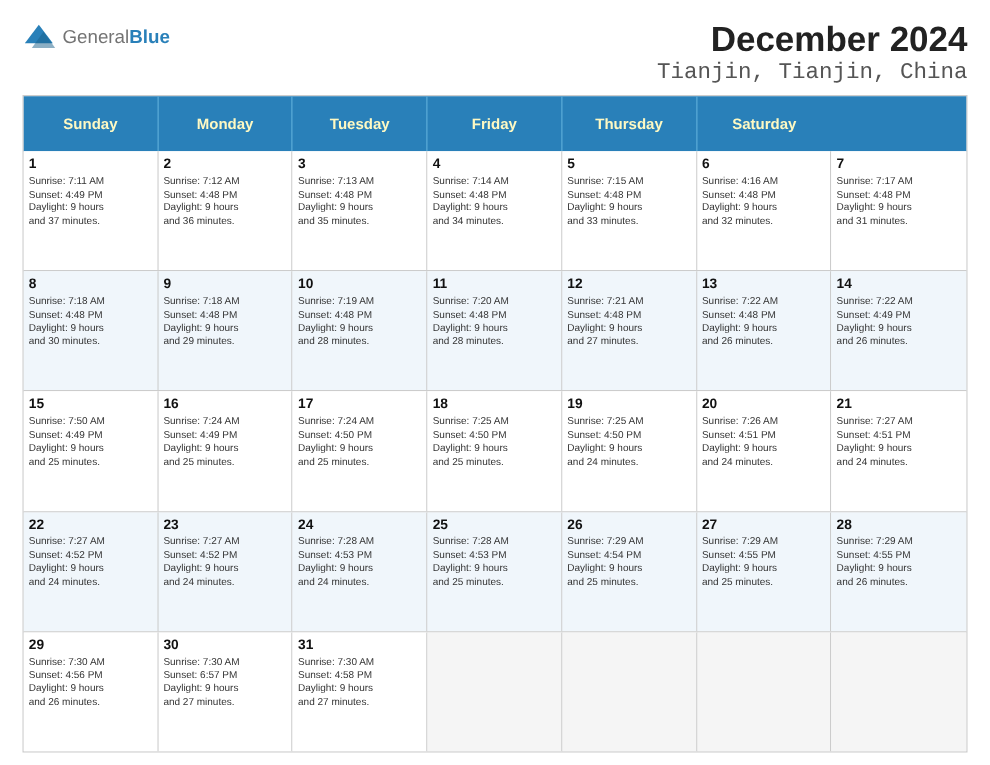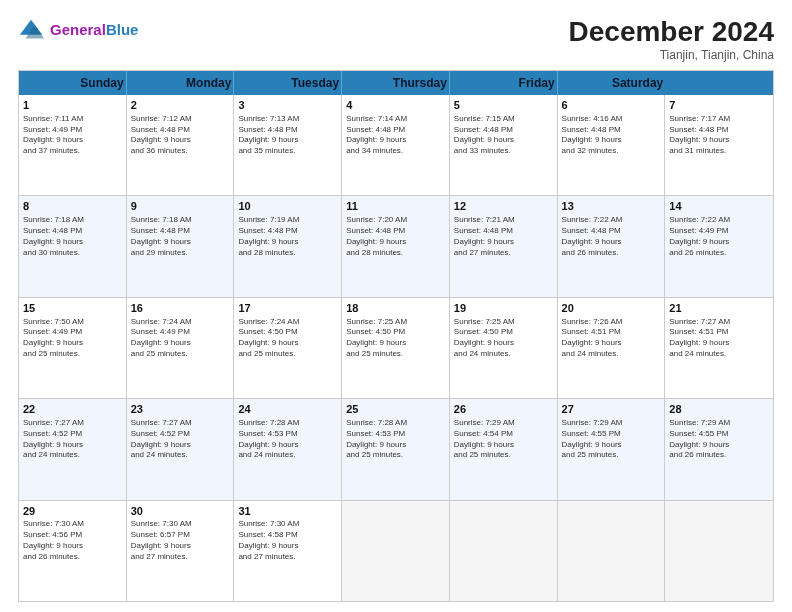--- a/index.html
+++ b/index.html
@@ -23,22 +23,22 @@
       align-items: flex-start;
       margin-bottom: 8px;
     }
     .logo {
       display: flex;
       align-items: center;
       gap: 4px;
     }
     .logo-text-general {
       font-size: 15px;
-      font-weight: bold;
-      color: #a21caf;
+      font-weight: normal;
+      color: #737373;
       line-height: 1.1;
     }
     .logo-text-blue {
       font-size: 15px;
       font-weight: bold;
       color: #2980b9;
       line-height: 1.1;
     }
     .logo-icon {
       width: 28px;
@@ -46,40 +46,41 @@
     }
     .title-block {
       text-align: right;
     }
     .title-month {
       font-size: 28px;
       font-weight: bold;
       color: #222;
     }
     .title-location {
-      font-size: 12px;
+      font-size: 18px;
       color: #555;
+      font-family: Liberation Mono, monospace;
     }
     .calendar {
       flex: 1;
       display: flex;
       flex-direction: column;
       border: 1px solid #ccc;
     }
     .cal-header {
       display: grid;
       grid-template-columns: repeat(7, 1fr);
       background: #2980b9;
     }
     .cal-header-cell {
-      color: #0f172a;
+      color: #fef9c3;
       font-size: 12px;
       font-weight: bold;
-      text-align: right;
-      padding: 5px 2px;
+      text-align: center;
+      padding: 15px 2px;
       border-right: 1px solid #5aaad8;
     }
     .cal-header-cell:last-child { border-right: none; }
     .cal-body {
       display: flex;
       flex-direction: column;
       flex: 1;
     }
     .cal-row {
       display: grid;
@@ -134,22 +135,22 @@
       <div class="title-month">December 2024</div>
       <div class="title-location">Tianjin, Tianjin, China</div>
     </div>
   </div>
 
   <div class="calendar">
     <div class="cal-header">
     <div class="cal-header-cell">Sunday</div>
         <div class="cal-header-cell">Monday</div>
         <div class="cal-header-cell">Tuesday</div>
+        <div class="cal-header-cell">Friday</div>
         <div class="cal-header-cell">Thursday</div>
-        <div class="cal-header-cell">Friday</div>
         <div class="cal-header-cell">Saturday</div>
       </div>
     <div class="cal-body">
     <div class="cal-row">
           <div class="cal-cell">
             <span class="day-num">1</span>
             <div class="cell-text">Sunrise: 7:11 AM</div>
             <div class="cell-text">Sunset: 4:49 PM</div>
             <div class="cell-text">Daylight: 9 hours</div>
             <div class="cell-text">and 37 minutes.</div>

